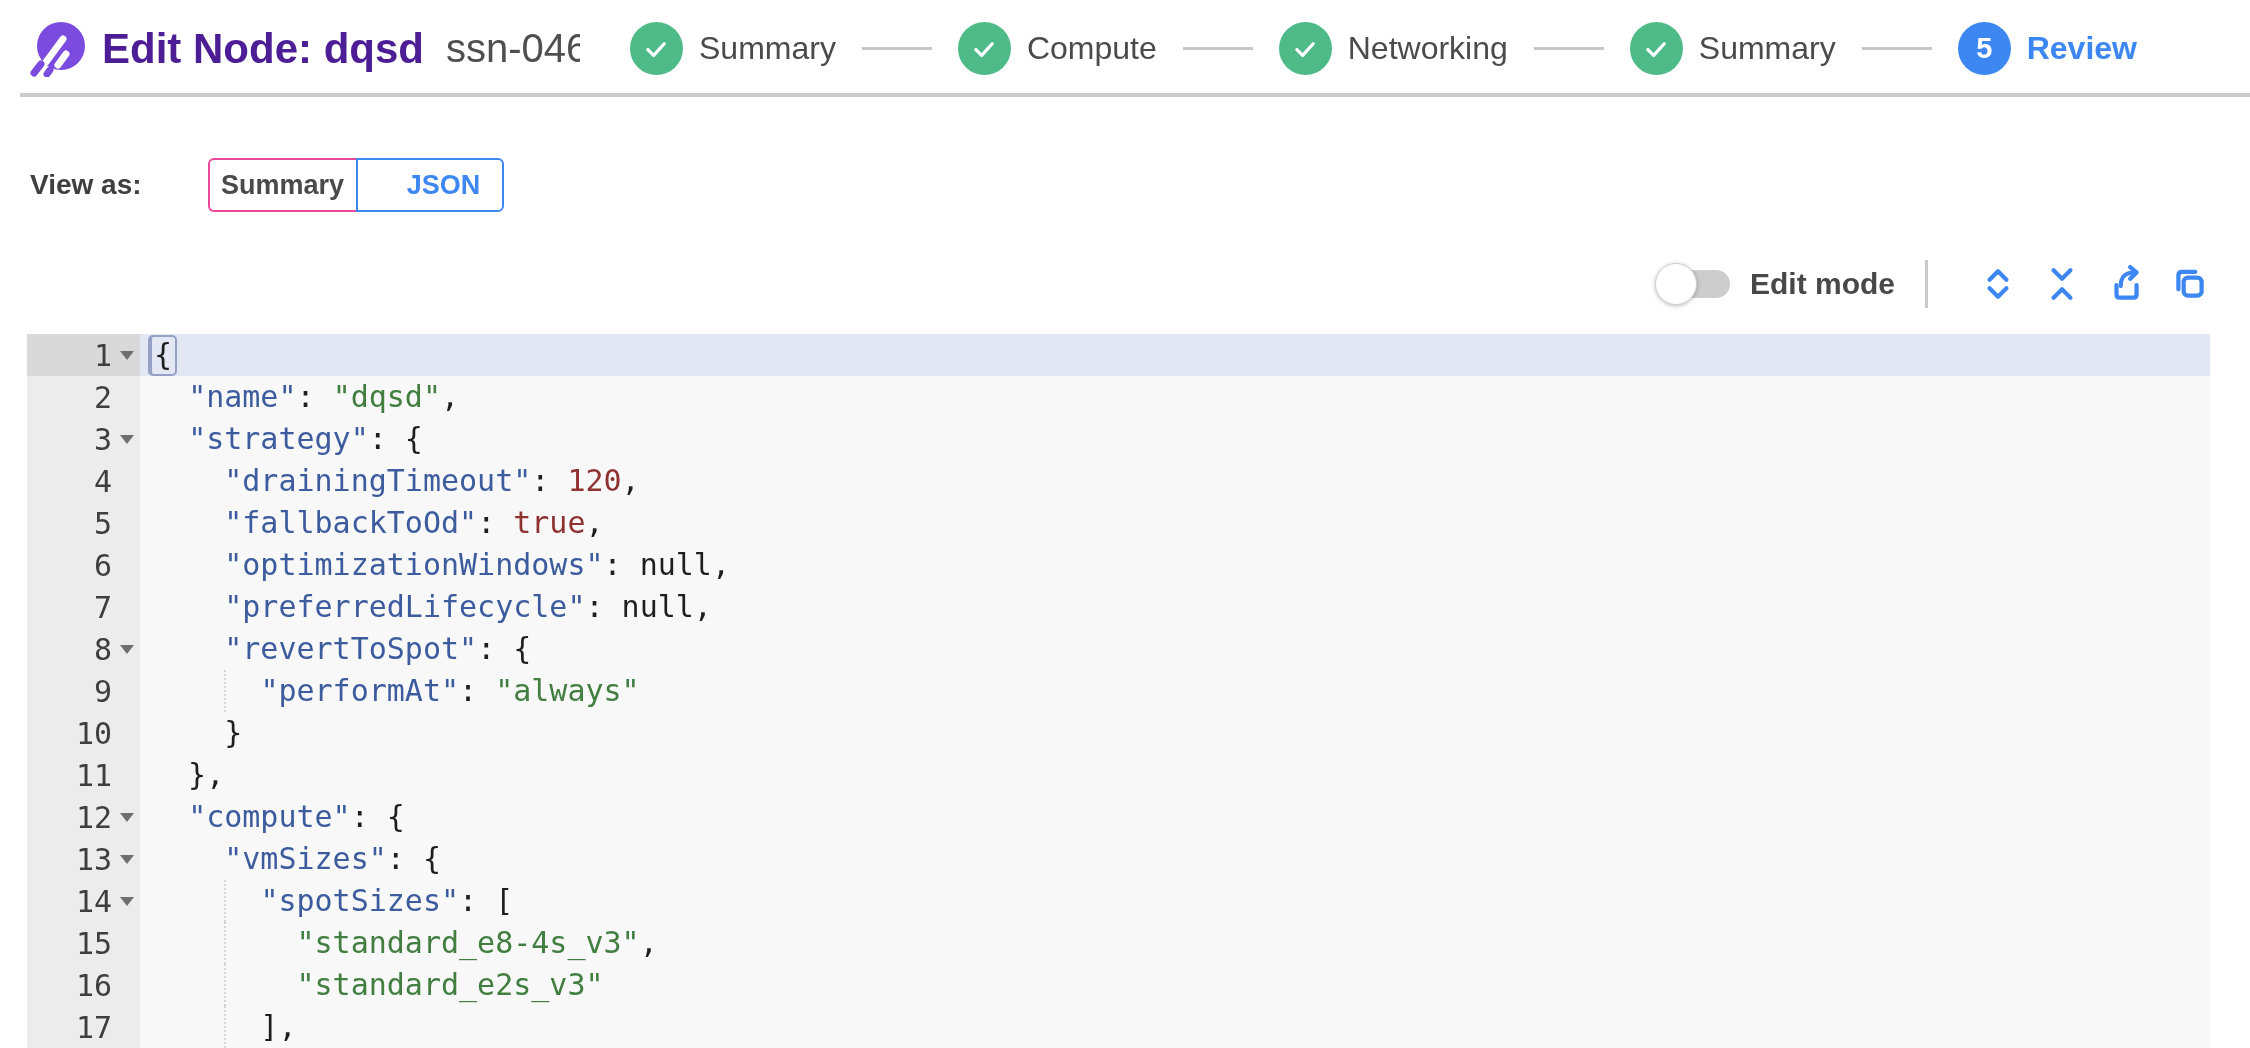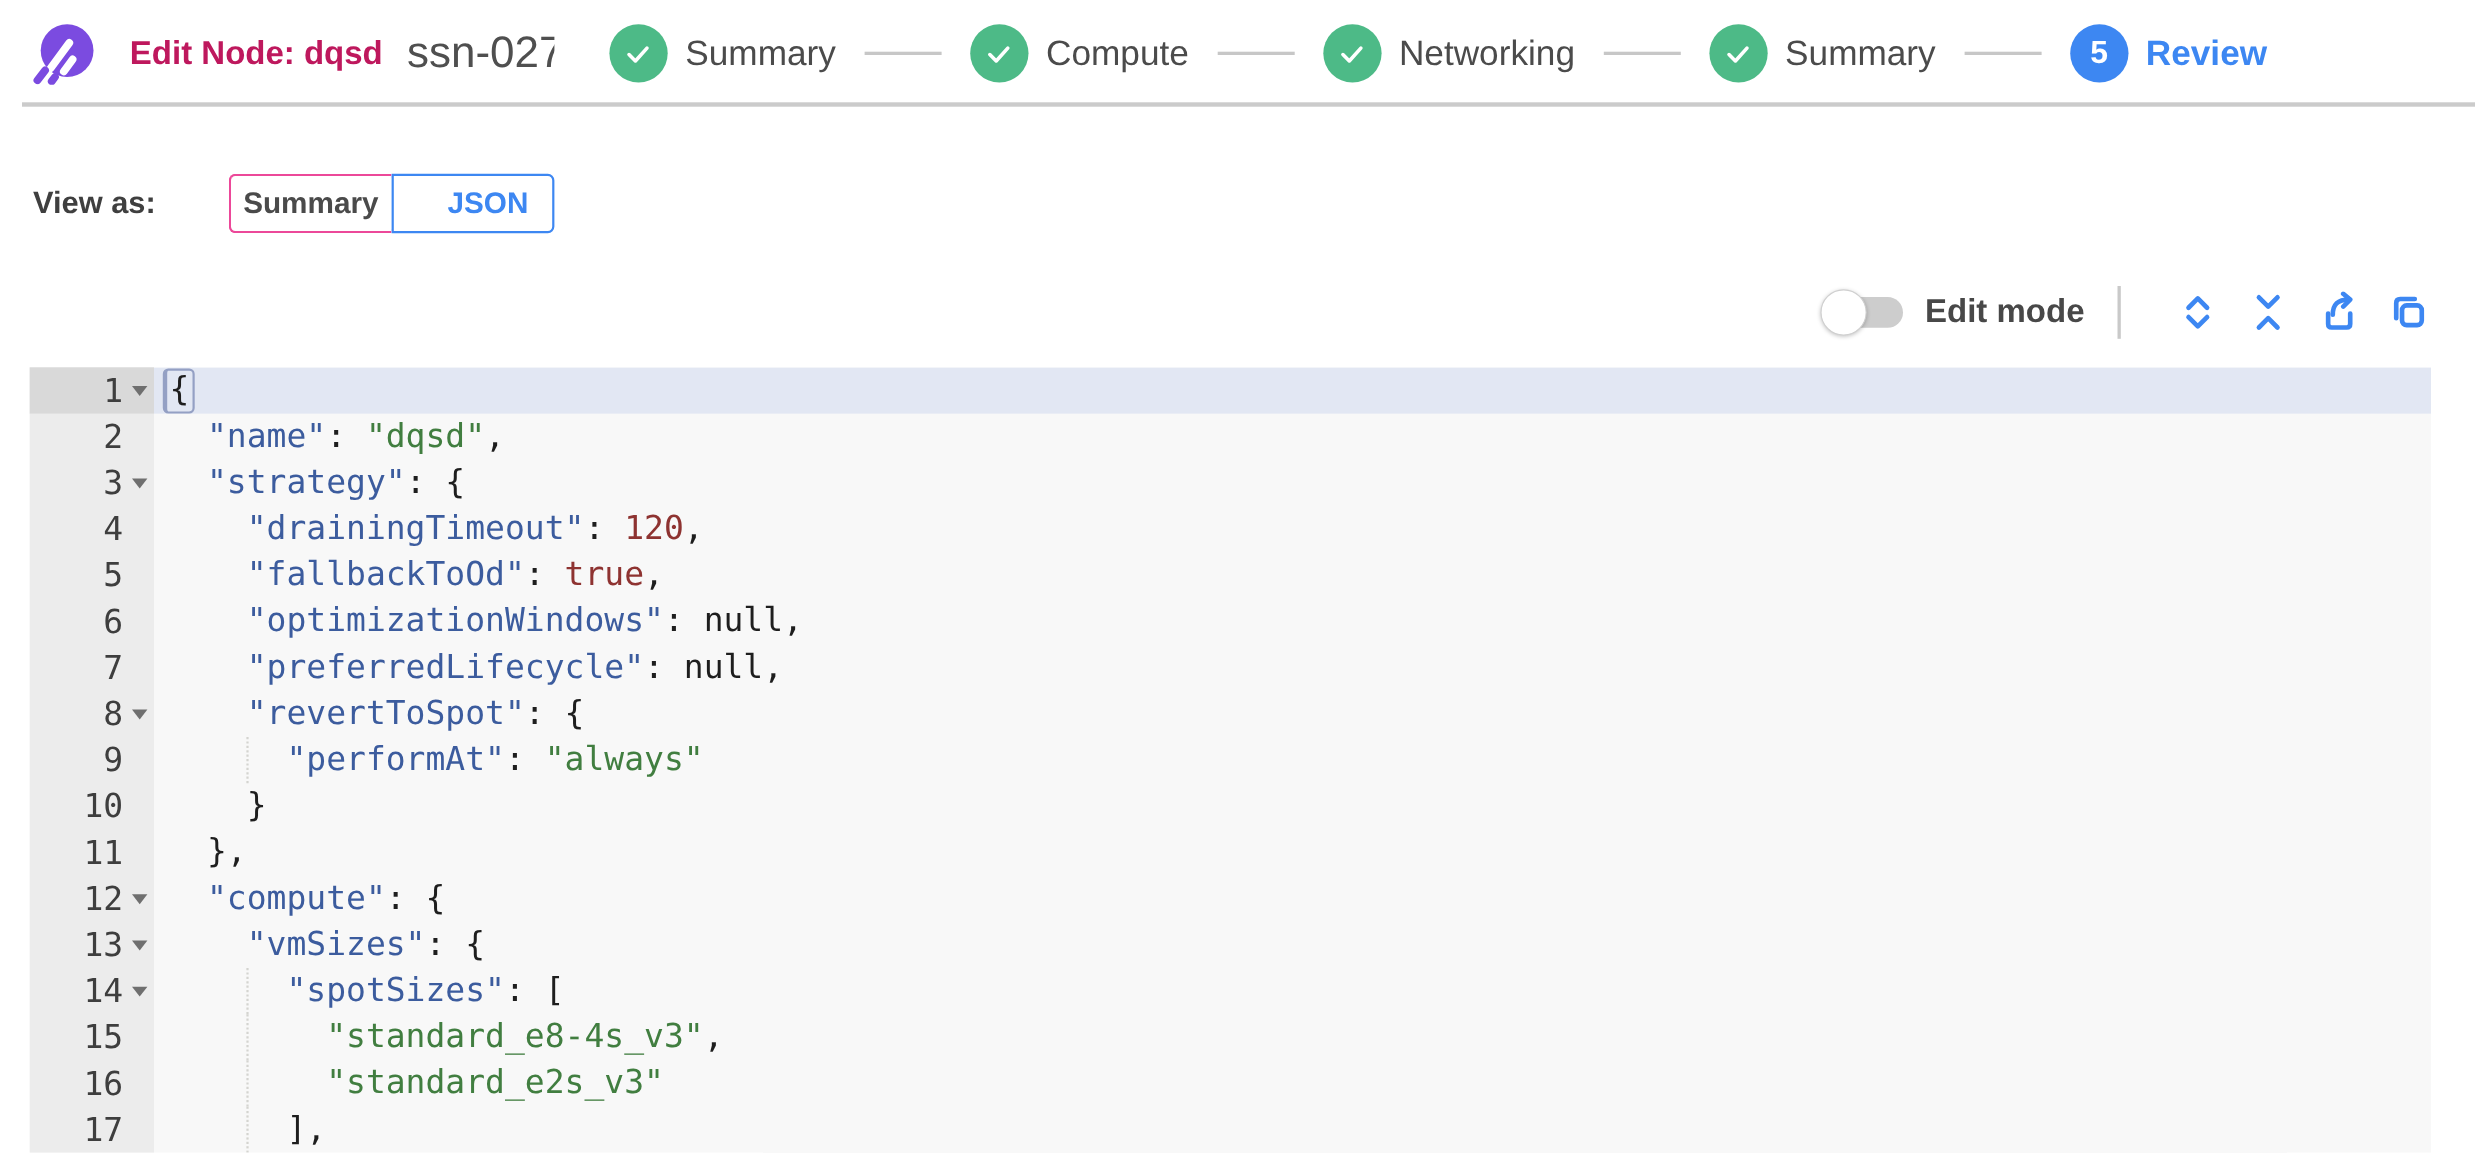--- a/index.html
+++ b/index.html
@@ -5,21 +5,21 @@
   * { margin:0; padding:0; box-sizing:border-box; }
   html,body { width:2250px; height:1048px; background:#fff; overflow:hidden;
     font-family:"Liberation Sans", sans-serif; }
   body { position:relative; }
 
   
   .hdr { position:absolute; top:0; left:0; right:0; height:97px;
     display:flex; align-items:center; padding-left:30px; }
   .hdr-rule { position:absolute; top:93px; left:20px; right:0; height:4px; background:#cbcbcb; }
   .logo { width:56px; height:56px; flex:0 0 auto; }
-  .title { margin-left:32px; font-size:30px; font-weight:700; color:#be185d; white-space:nowrap; }
+  .title { margin-left:16px; font-size:42px; font-weight:700; color:#4c1d95; white-space:nowrap; }
   .subtitle { margin-left:22px; font-size:40px; font-weight:400; color:#4f4f4f;
     width:134px; overflow:hidden; white-space:nowrap; flex:0 0 auto; }
 
   
   .stepper { display:flex; align-items:center; margin-left:50px; }
   .step { display:flex; align-items:center; cursor:pointer; }
   .step-circle { width:53px; height:53px; border-radius:50%; display:flex;
     align-items:center; justify-content:center; flex:0 0 auto; }
   .step-circle.complete { background:var(--green); }
   .step-circle.current { background:var(--accent); color:#fff; font-size:29px; font-weight:700; }
@@ -85,21 +85,21 @@
     <g stroke="#ffffff" stroke-width="7" stroke-linecap="round">
       <line x1="16" y1="41" x2="33" y2="18"></line>
       <line x1="28" y1="44" x2="36" y2="33"></line>
     </g>
     <g stroke="#7b4be0" stroke-width="7" stroke-linecap="round">
       <line x1="4" y1="52" x2="11" y2="43"></line>
       <line x1="17" y1="53" x2="20" y2="49"></line>
     </g>
   </svg>
   <div class="title">Edit Node: dqsd</div>
-  <div class="subtitle">ssn-027</div>
+  <div class="subtitle">ssn-046</div>
   <div class="stepper">
       <div class="step">
         <div class="step-circle complete">
           <svg viewBox="0 0 24 24" width="28" height="28">
             <path d="M5 12.5 L10 17.5 L19 7.5" stroke="#fff" stroke-width="2.8" fill="none" stroke-linecap="round" stroke-linejoin="round"></path>
           </svg>
         </div>
         <div class="step-label">Summary</div>
       </div>
       <div class="connector"></div>

